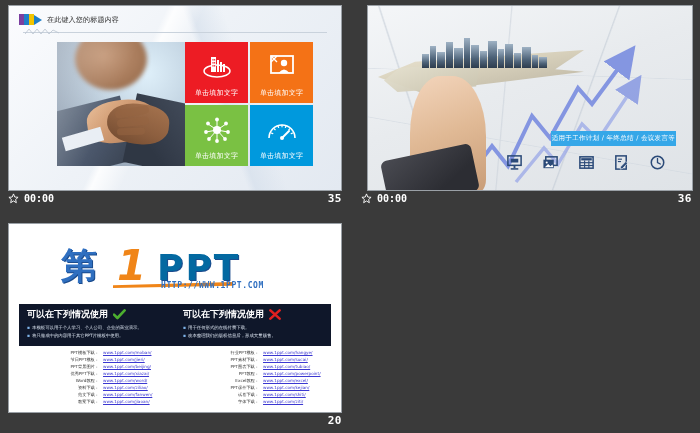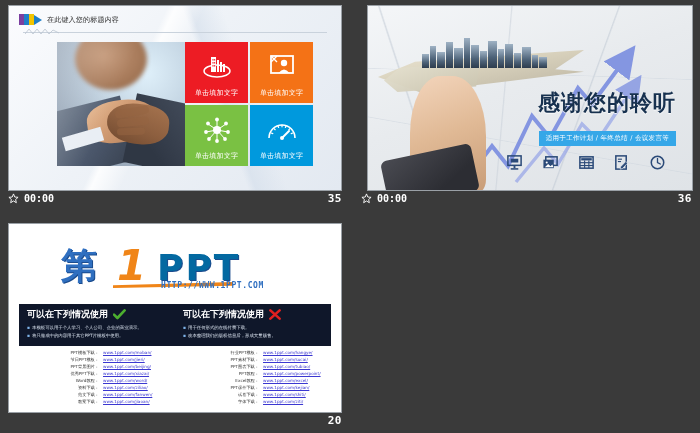--- a/index.html
+++ b/index.html
@@ -152,21 +152,21 @@
   .s36-arrow1 { position:absolute; left: 90px; top: 36px; width: 236px; height: 152px; }
   .s36-title {
     position:absolute; right: 16px; top: 82px;
     font-size: 22px; font-weight: bold; color: #17314f;
     font-family: "DejaVu Sans", sans-serif; letter-spacing: 1px;
     text-shadow: 0 1px 1px rgba(255,255,255,.9);
   }
   .s36-banner {
     position:absolute; right: 16px; top: 125px;
     background: #35a7e8; color: #fff; font-size: 6.5px;
-    padding: 3px 7px; letter-spacing: .3px; font-family:"DejaVu Sans",sans-serif;
+    padding: 3px 1px; letter-spacing: .3px; font-family:"DejaVu Sans",sans-serif;
   }
   .s36-icons {
     position:absolute; right: 26px; top: 148px; width: 160px;
     display: flex; justify-content: space-between; align-items: center;
   }
   .s36-icons .ic { width: 17px; height: 17px; color: #2b4a78; }
 
   
   .s37-bg { position:absolute; inset:0; background:#ffffff; }
   .logo-wrap { position:absolute; left: 52px; top: 22px; width: 240px; height: 46px; }
@@ -364,21 +364,20 @@
           <b style="left:85px;width:8px;height:24px"></b>
           <b style="left:94px;width:7px;height:15px"></b>
           <b style="left:102px;width:9px;height:21px"></b>
           <b style="left:112px;width:6px;height:13px"></b>
           <b style="left:119px;width:8px;height:11px"></b>
         </div>
       </div>
       <div class="s36-hand"></div>
       <div class="s36-sleeve"></div>
 
-      <div class="s36-title">感谢您的聆听</div>
       <div class="s36-banner">适用于工作计划 / 年终总结 / 会议发言等</div>
 
       <div class="s36-icons">
         <span class="ic">
           <svg viewBox="0 0 18 18" width="17" height="17">
               <rect x="2" y="2" width="14" height="10" fill="none" stroke="#2b4a78" stroke-width="1.6"></rect>
               <rect x="5" y="5" width="8" height="4" fill="#2b4a78"></rect>
               <rect x="8" y="12" width="2" height="3" fill="#2b4a78"></rect>
               <rect x="5" y="15" width="8" height="1.6" fill="#2b4a78"></rect>
             </svg>

